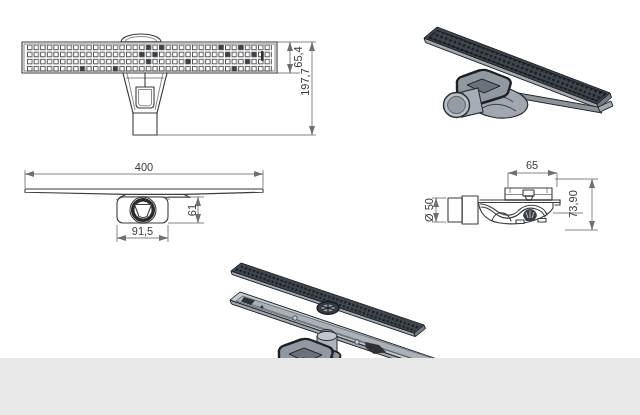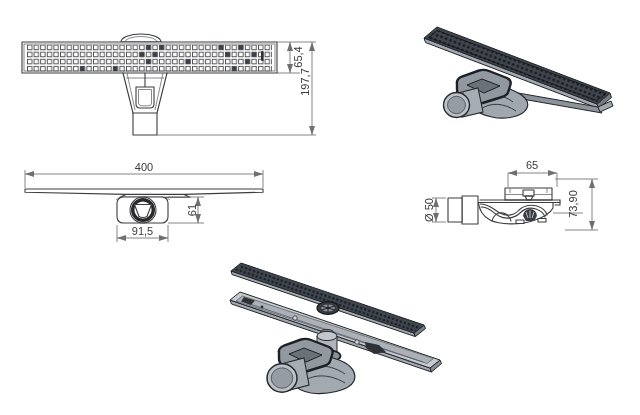--- a/index.html
+++ b/index.html
@@ -10,21 +10,21 @@
     --grate-dark:#3f454c;
     --hole-dark:#191c1f;
     --metal-grey:#a1a7ae;
     --metal-light:#bcc1c7;
     --metal-mid:#9198a0;
     --metal-shadow:#767c83;
     --outline-dark:#23272c;
   }
   html,body{margin:0;padding:0;background:#e8e8e8;}
   #canvas{
-    position:relative;width:640px;height:415px;background:var(--background);
+    position:relative;width:640px;height:358px;background:var(--background);
     overflow:hidden;font-family:"Liberation Sans", sans-serif;
   }
   .view{position:absolute;}
   .ln{stroke:var(--object-line);fill:none;stroke-width:1.1;stroke-linejoin:round;stroke-linecap:round;}
   .lnw{stroke:var(--object-line);fill:#ffffff;stroke-width:1.1;stroke-linejoin:round;}
   .thin{stroke:#55585c;stroke-width:0.7;fill:none;}
   .dim{stroke:var(--dim-line);stroke-width:0.85;fill:none;}
   .dim-text{fill:var(--text);font-family:"Liberation Sans",sans-serif;font-size:11px;}
   .iso-edge{stroke:var(--outline-dark);stroke-width:1;stroke-linejoin:round;}
 </style>

